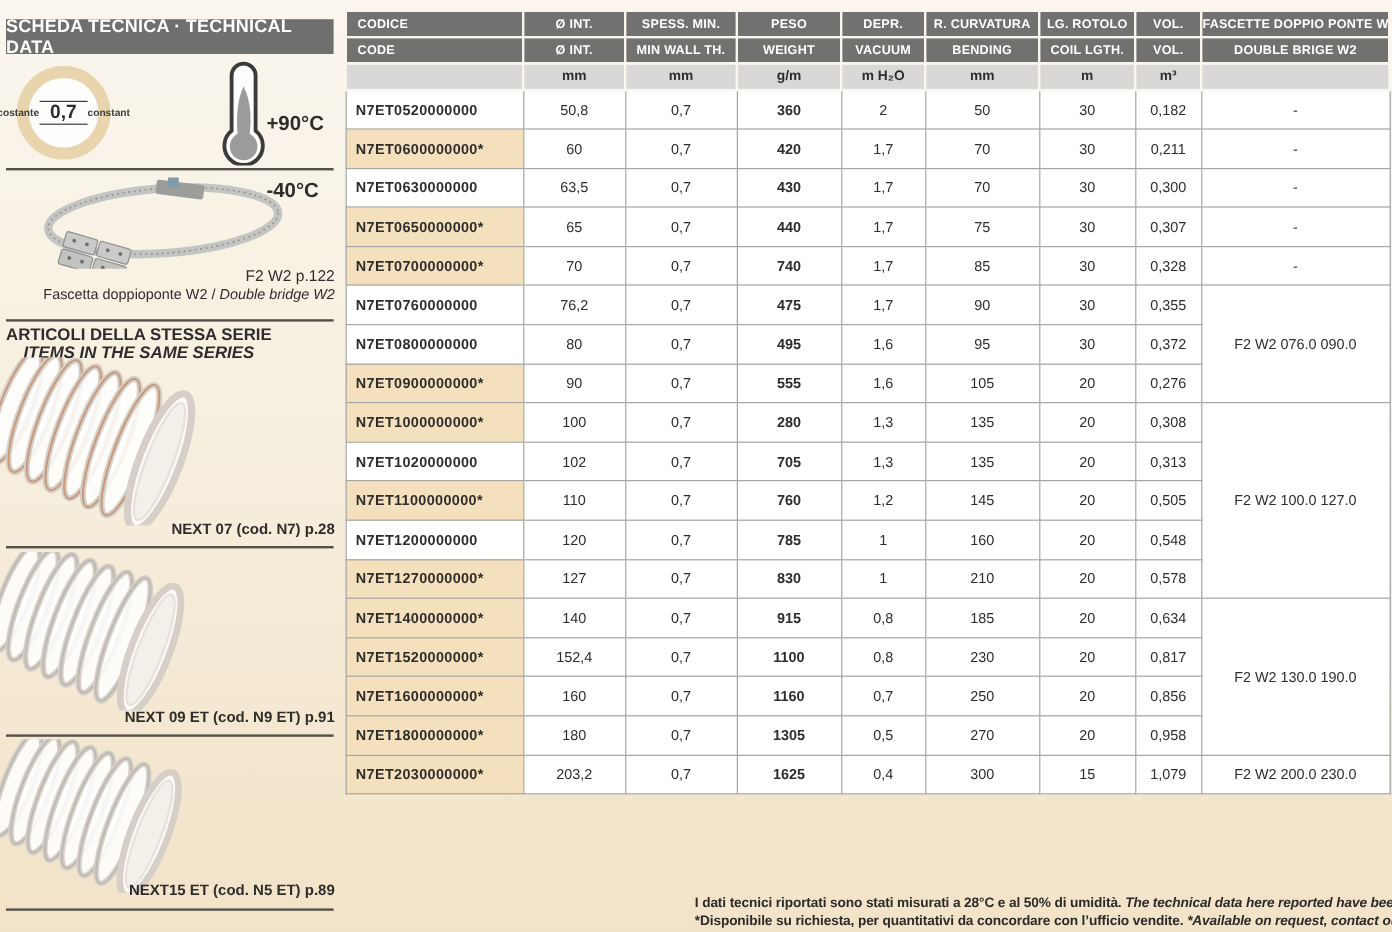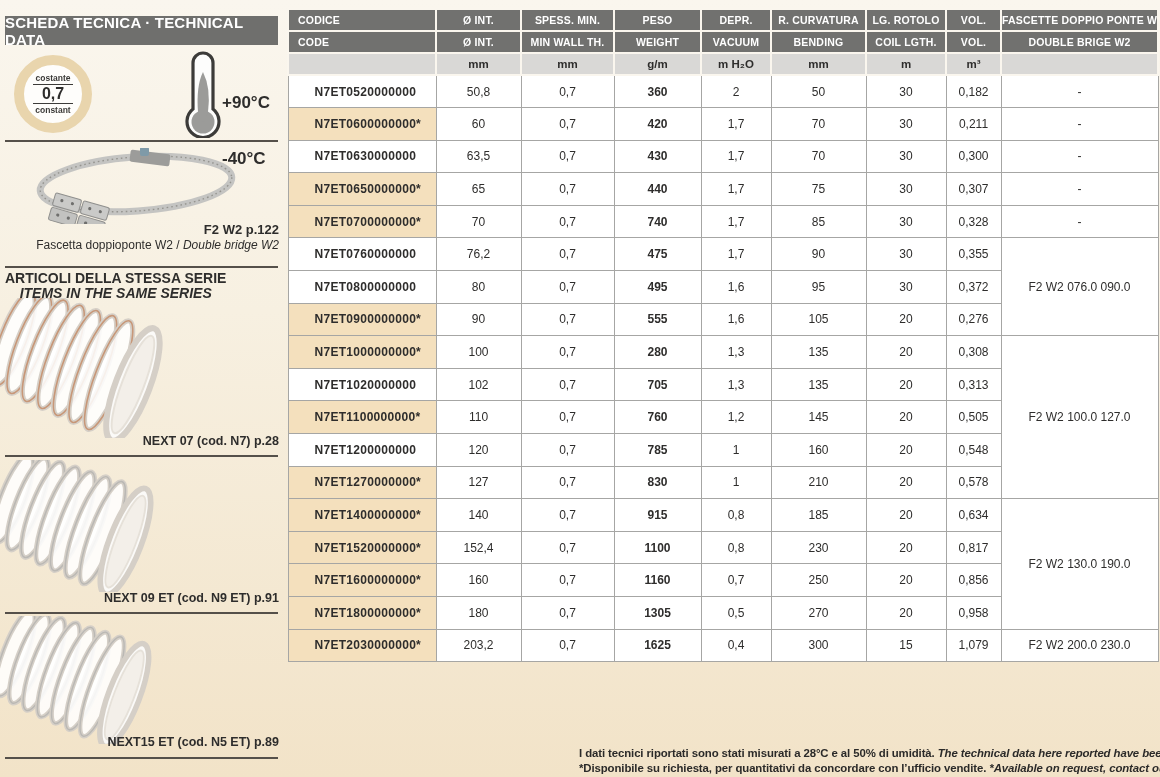--- a/index.html
+++ b/index.html
@@ -12,38 +12,38 @@
   
   .sidebar { position:absolute; left:0; top:0; width:287px; height:777px; }
   .title-bar {
     position:absolute; left:5px; top:16px; width:273px; height:29px;
     background:#6f6f6d; color:#fff; font-weight:700; font-size:15px;
     display:flex; align-items:center; justify-content:center; letter-spacing:.2px;
   }
   .badge {
     position:absolute; left:14px; top:55px; width:78px; height:78px;
     border:10px solid #e9d5ad; border-radius:50%; background:#fefdfb;
-    display:flex; flex-direction:column; align-items:center; justify-content:center;
+    display:flex; flex-direction:row; align-items:center; justify-content:center;
   }
   .badge .b-small { font-size:8.5px; font-weight:700; color:#3c3b39; }
   .badge .b-value {
     font-size:16px; font-weight:700; color:#2e2d2c; line-height:1.15;
     border-top:1.5px solid #3c3b39; border-bottom:1.5px solid #3c3b39; padding:0 9px; margin:1px 0;
   }
   .thermo { position:absolute; left:183px; top:50px; }
   .temp-labels {
     position:absolute; left:222px; top:54px; width:60px; height:76px;
     display:flex; flex-direction:column; justify-content:space-between;
     font-size:17px; font-weight:700; color:#2e2d2c; text-align:left;margin-top:39px;
   }
   .divider { position:absolute; left:5px; width:273px; height:2px; background:#55504a; }
   .d1 { top:140px; } .d2 { top:266px; } .d3 { top:455px; } .d4 { top:612px; } .d5 { top:757px; }
   .clamp-img { position:absolute; left:18px; top:148px; }
   .clamp-ref {
-    position:absolute; right:8px; top:222px; font-size:13px; font-weight:700; color:#2e2d2c;
+    position:absolute; right:8px; top:222px; font-size:13px; font-weight:400; color:#2e2d2c;
   }
   .clamp-caption {
     position:absolute; right:8px; top:238px; font-size:12px; color:#2e2d2c; white-space:nowrap;
   }
   .series-title { position:absolute; left:5px; top:271px; font-size:14px; font-weight:700; color:#2e2d2c; line-height:1.08;text-align:center; }
   .series-title .it2 { font-style:italic; }
   .hose { position:absolute; left:-10px; }
   .hose1 { top:298px; --wire:#c79778; }
   .hose2 { top:460px; --wire:#bab8b4; }
   .hose3 { top:616px; --wire:#bab8b4; }
@@ -61,21 +61,21 @@
   }
   thead th.left { text-align:left; padding-left:9px; }
   thead td.unit {
     background:#d9d8d6; color:#2e2d2c; font-weight:700; font-size:11.5px;
     height:22px; border:2px solid #faf6ee; text-align:center;
   }
   tbody td {
     background:#fff; border:1px solid #a6a6a4; font-size:12px; color:#2e2d2c;
     text-align:center; height:32.6px; white-space:nowrap;
   }
-  tbody td.code { text-align:left; padding-left:26px; font-weight:700; letter-spacing:.3px;margin-left:16px; }
+  tbody td.code { text-align:left; padding-left:8px; font-weight:700; letter-spacing:.3px;margin-left:16px; }
   tbody td.code.hl { background:#f4e0bd; }
   tbody td.bold { font-weight:700; }
   tbody td.clamp-cell { font-size:12px; }
   
   .footer {
     position:absolute; left:292px; top:738px; width:860px;
     font-size:11.4px; font-weight:700; color:#2b2a29; line-height:1.3; letter-spacing:-0.1px;
   }
   .footer i { font-weight:700; }
 </style>

